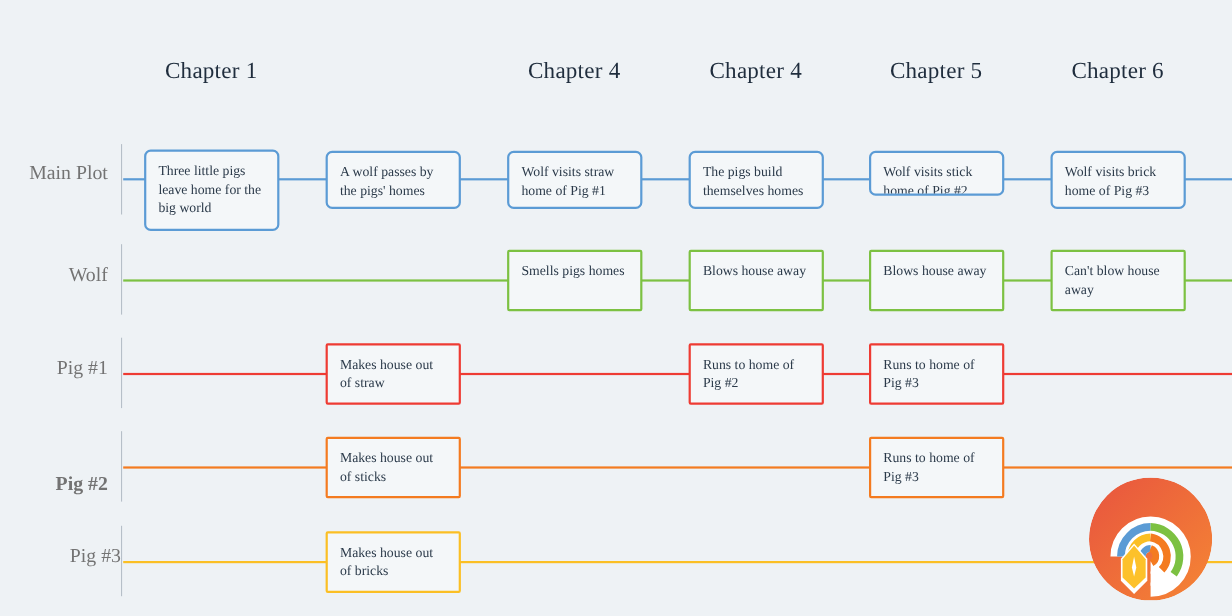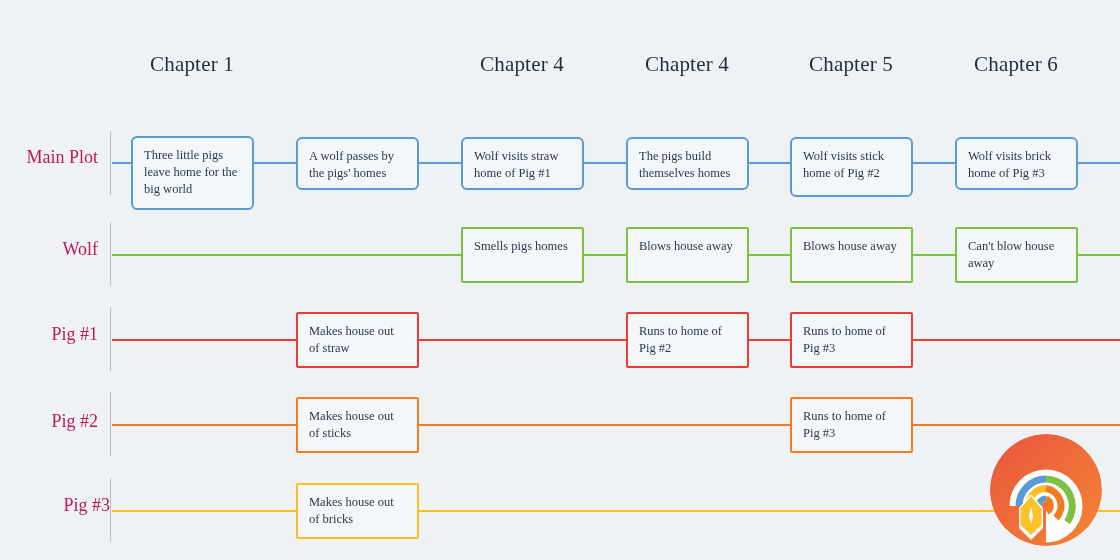--- a/index.html
+++ b/index.html
@@ -35,21 +35,21 @@
   }
 
   
   .row-label {
     position: absolute;
     left: 0;
     width: 98px;
     text-align: right;
     font-family: "Liberation Serif", "DejaVu Serif", serif;
     font-size: 18px;
-    color: #be185d;
+    color: #737373;
     white-space: nowrap;
   }
 
   
   .axis-tick {
     position: absolute;
     left: 110px;
     width: 1px;
     background: #b6bfc8;
   }
@@ -101,36 +101,36 @@
     <div class="chapter-header" style="left: 607px;">Chapter 4</div>
     <div class="chapter-header" style="left: 771px;">Chapter 5</div>
     <div class="chapter-header" style="left: 936px;">Chapter 6</div>
     <div class="row-label" style="top: 147px;">Main Plot</div>
     <div class="axis-tick" style="top: 131px; height: 64px;"></div>
     <div class="track" style="top: 162px; background: rgb(91, 155, 213);"></div>
     <div class="event-box rounded" style="left: 131px; top: 136px; width: 123px; height: 74px; border-color: rgb(91, 155, 213);">Three little pigs leave home for the big world</div>
     <div class="event-box rounded" style="left: 296px; top: 137px; width: 123px; height: 53px; border-color: rgb(91, 155, 213);">A wolf passes by the pigs' homes</div>
     <div class="event-box rounded" style="left: 461px; top: 137px; width: 123px; height: 53px; border-color: rgb(91, 155, 213);">Wolf visits straw home of Pig #1</div>
     <div class="event-box rounded" style="left: 626px; top: 137px; width: 123px; height: 53px; border-color: rgb(91, 155, 213);">The pigs build themselves homes</div>
-    <div class="event-box rounded" style="left: 790px; top: 137px; width: 123px; height: 60px; border-color: rgb(91, 155, 213);">Wolf visits stick home of Pig #2</div>
+    <div class="event-box rounded" style="left: 790px; top: 137px; width: 123px; height: 41px; border-color: rgb(91, 155, 213);">Wolf visits stick home of Pig #2</div>
     <div class="event-box rounded" style="left: 955px; top: 137px; width: 123px; height: 53px; border-color: rgb(91, 155, 213);">Wolf visits brick home of Pig #3</div>
     <div class="row-label" style="top: 239px;">Wolf</div>
     <div class="axis-tick" style="top: 222px; height: 64px;"></div>
     <div class="track" style="top: 254px; background: rgb(124, 193, 66);"></div>
     <div class="event-box" style="left: 461px; top: 227px; width: 123px; height: 56px; border-color: rgb(124, 193, 66);">Smells pigs homes</div>
     <div class="event-box" style="left: 626px; top: 227px; width: 123px; height: 56px; border-color: rgb(124, 193, 66);">Blows house away</div>
     <div class="event-box" style="left: 790px; top: 227px; width: 123px; height: 56px; border-color: rgb(124, 193, 66);">Blows house away</div>
     <div class="event-box" style="left: 955px; top: 227px; width: 123px; height: 56px; border-color: rgb(124, 193, 66);">Can't blow house away</div>
     <div class="row-label" style="top: 324px;">Pig #1</div>
     <div class="axis-tick" style="top: 307px; height: 64px;"></div>
     <div class="track" style="top: 339px; background: rgb(238, 59, 51);"></div>
     <div class="event-box" style="left: 296px; top: 312px; width: 123px; height: 56px; border-color: rgb(238, 59, 51);">Makes house out of straw</div>
     <div class="event-box" style="left: 626px; top: 312px; width: 123px; height: 56px; border-color: rgb(238, 59, 51);">Runs to home of Pig #2</div>
     <div class="event-box" style="left: 790px; top: 312px; width: 123px; height: 56px; border-color: rgb(238, 59, 51);">Runs to home of Pig #3</div>
-    <div class="row-label" style="top: 411px;">Pig #2</div>
+    <div class="row-label" style="top: 429px; font-weight: bold;">Pig #2</div>
     <div class="axis-tick" style="top: 392px; height: 64px;"></div>
     <div class="track" style="top: 424px; background: rgb(244, 123, 32);"></div>
     <div class="event-box" style="left: 296px; top: 397px; width: 123px; height: 56px; border-color: rgb(244, 123, 32);">Makes house out of sticks</div>
     <div class="event-box" style="left: 790px; top: 397px; width: 123px; height: 56px; border-color: rgb(244, 123, 32);">Runs to home of Pig #3</div>
     <div class="row-label" style="top: 495px; margin-left: 12px;">Pig #3</div>
     <div class="axis-tick" style="top: 478px; height: 64px;"></div>
     <div class="track" style="top: 510px; background: rgb(251, 191, 36);"></div>
     <div class="event-box" style="left: 296px; top: 483px; width: 123px; height: 56px; border-color: rgb(251, 191, 36);">Makes house out of bricks</div>
     <div id="logo"><svg width="112" height="112" viewBox="0 0 112 112">
         <defs>

